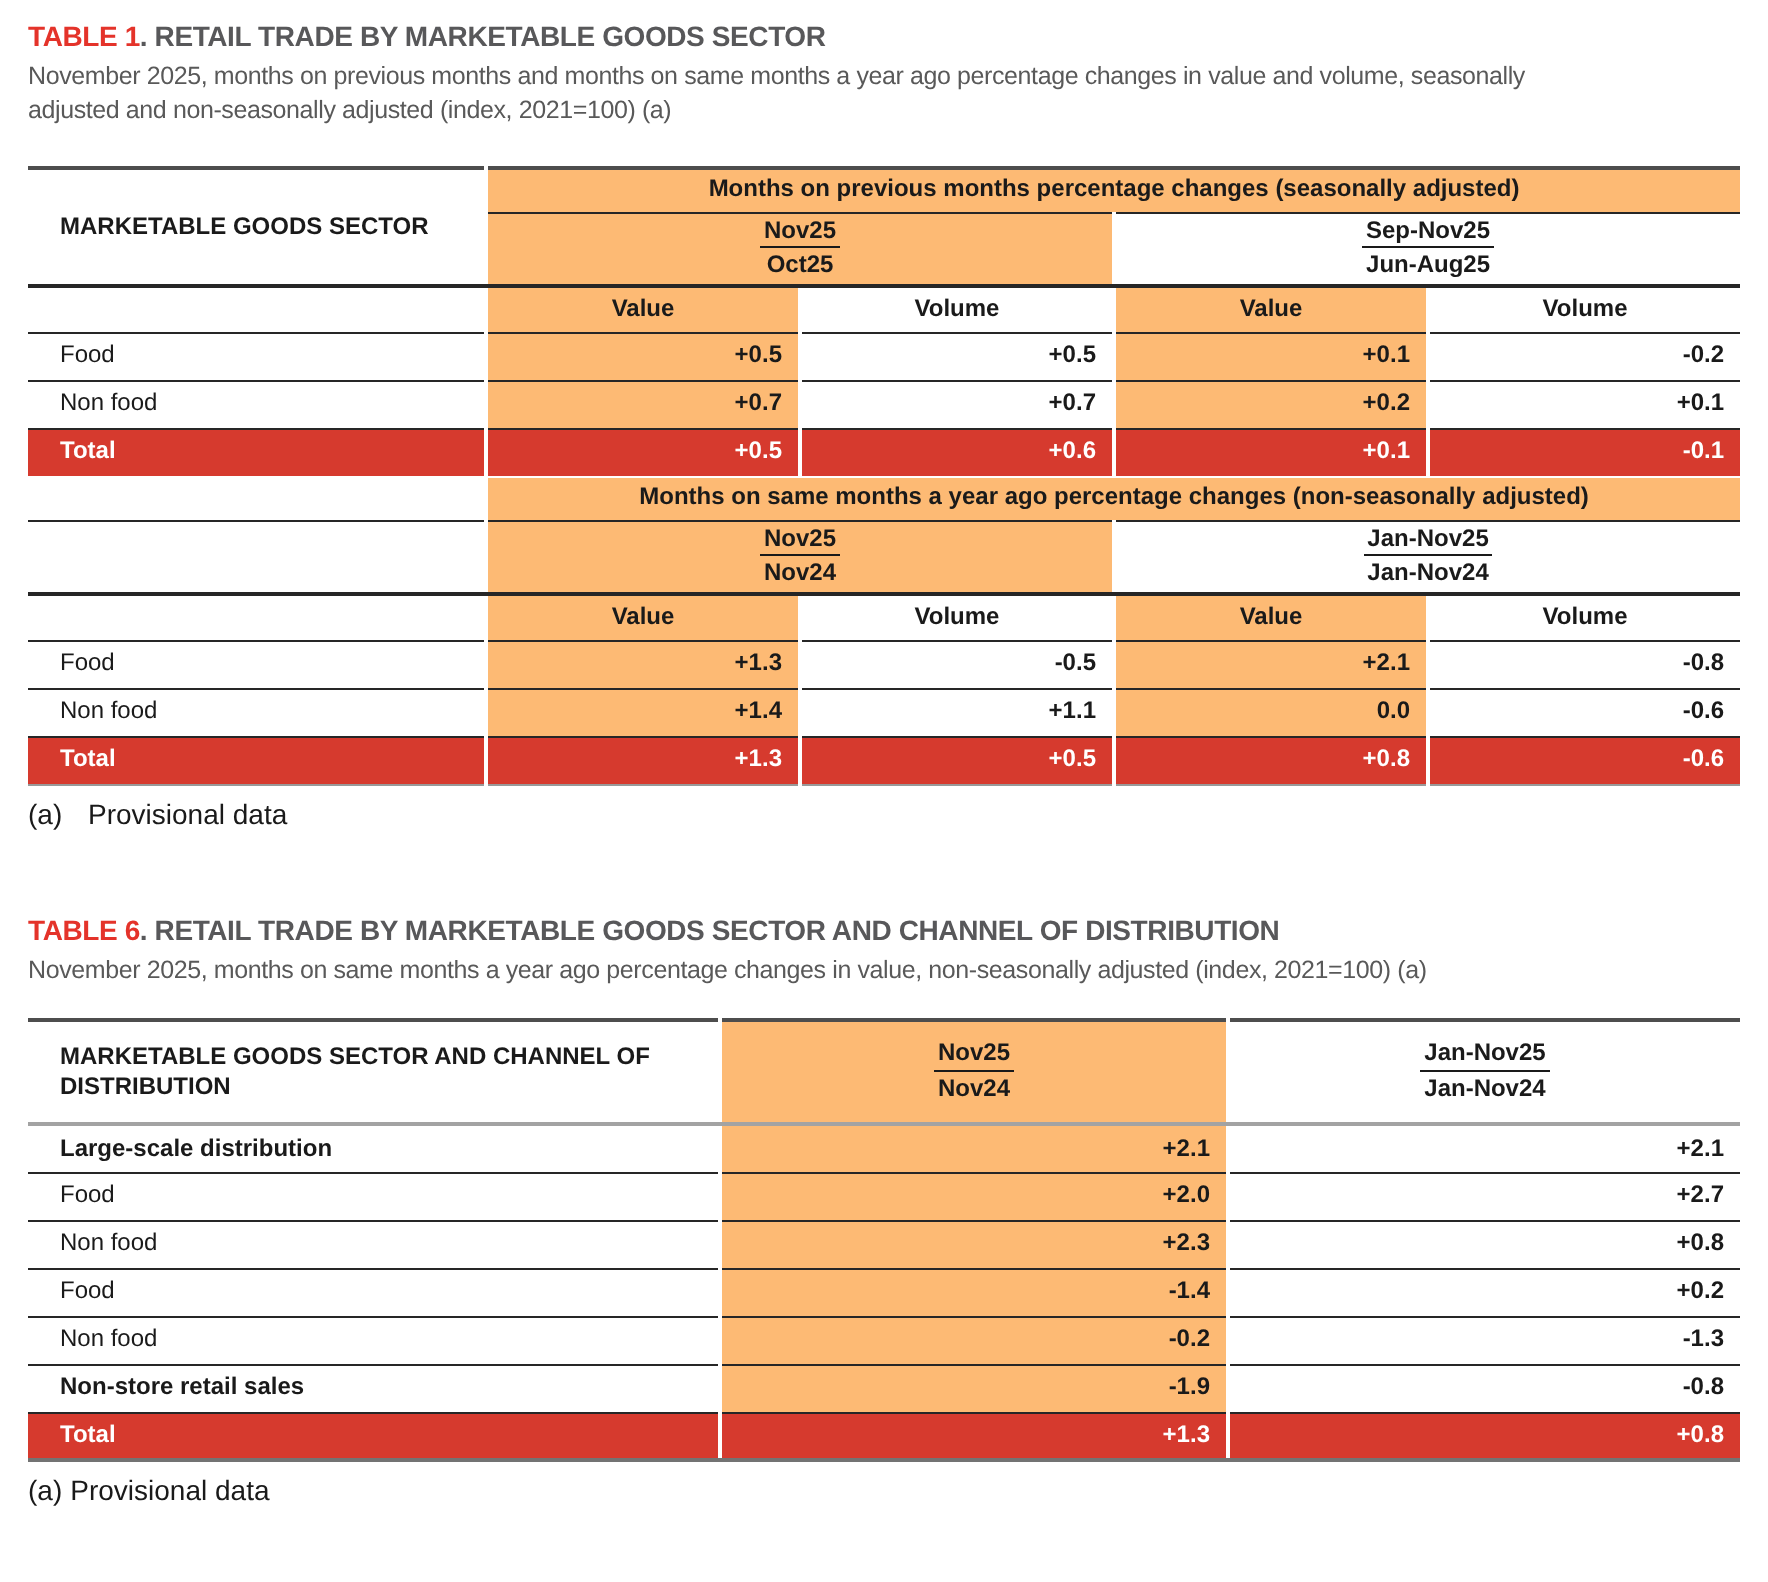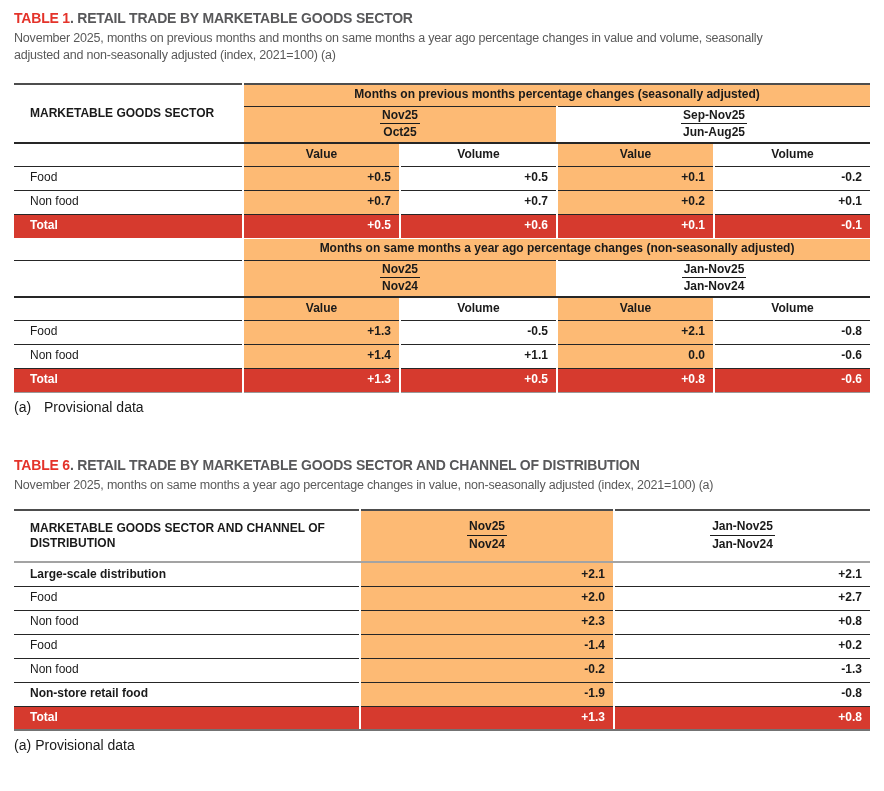--- a/index.html
+++ b/index.html
@@ -212,21 +212,21 @@
           <td class="label-cell">Food</td>
           <td class="num-cell gray gap">-1.4</td>
           <td class="num-cell gap">+0.2</td>
         </tr>
         <tr class="r-data">
           <td class="label-cell">Non food</td>
           <td class="num-cell gray gap">-0.2</td>
           <td class="num-cell gap">-1.3</td>
         </tr>
         <tr class="r-data em">
-          <td class="label-cell">Non-store retail food</td>
+          <td class="label-cell">Non-store retail sales</td>
           <td class="num-cell gray gap">-1.9</td>
           <td class="num-cell gap">-0.8</td>
         </tr>
         <tr class="r-total">
           <td class="label-cell">Total</td>
           <td class="num-cell gap">+1.3</td>
           <td class="num-cell gap">+0.8</td>
         </tr>
       </tbody>
     </table>

